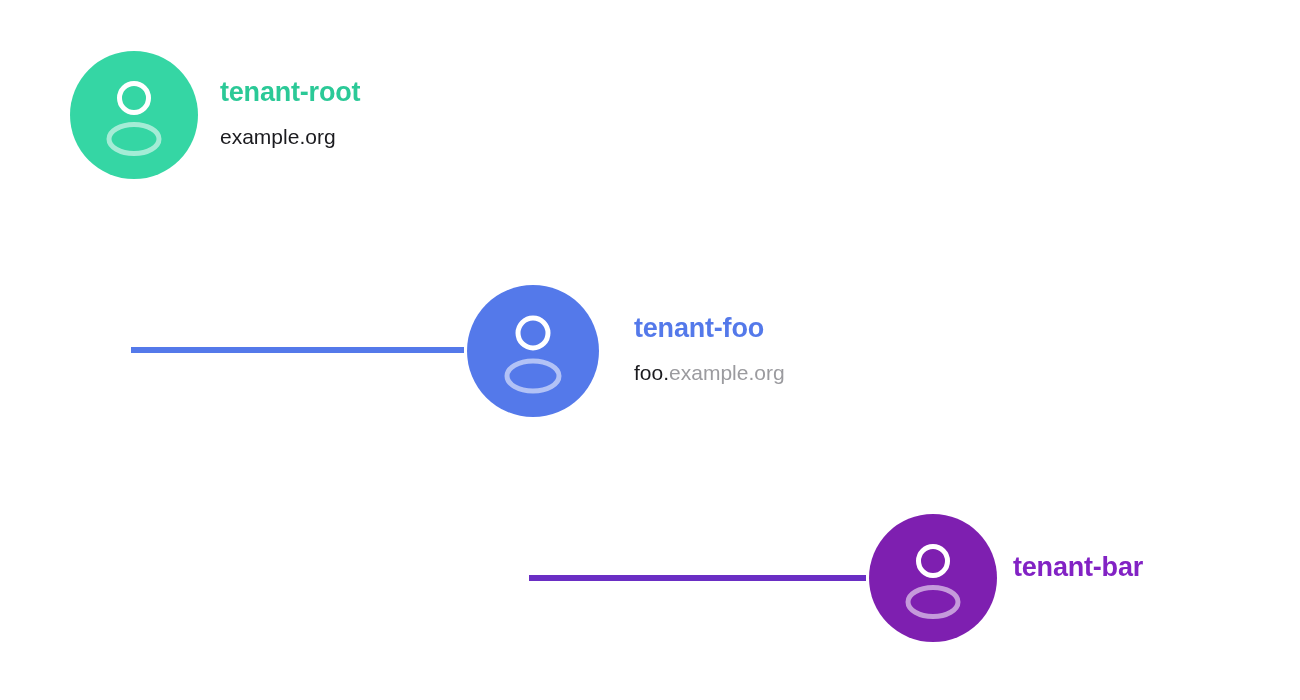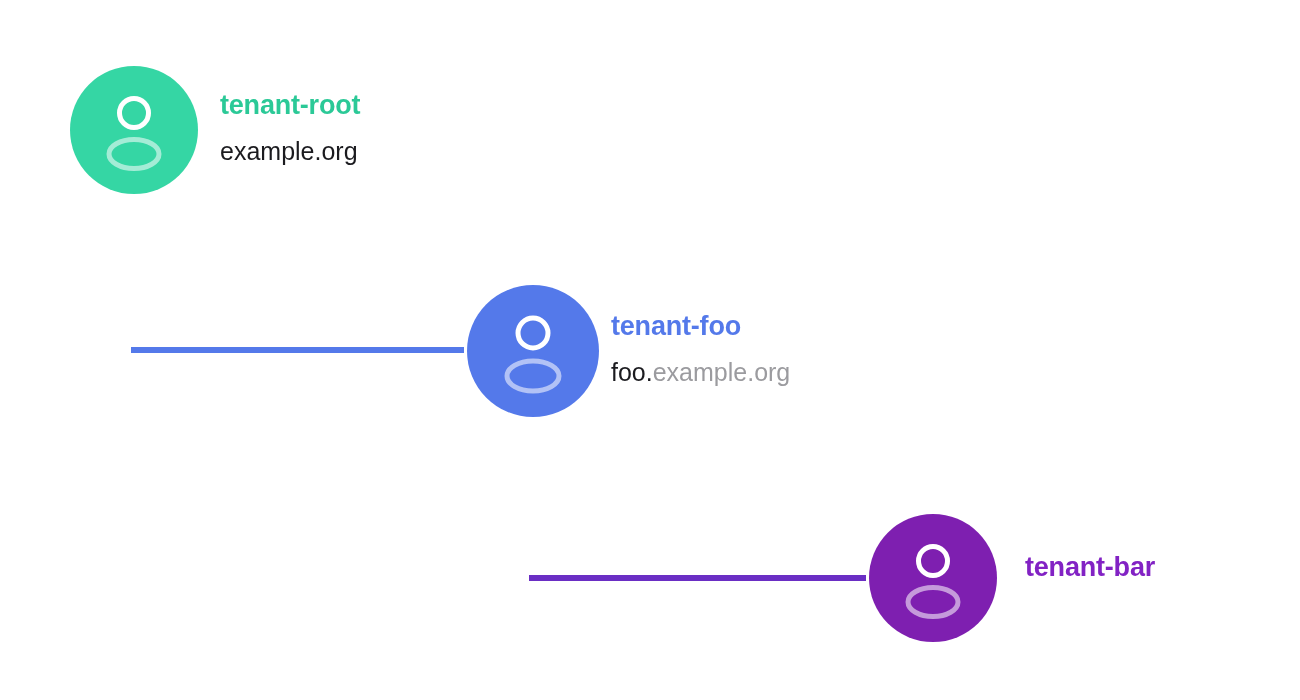--- a/index.html
+++ b/index.html
@@ -54,71 +54,71 @@
     justify-content: center;
   }
   .node-title {
     font-size: 27px;
     font-weight: bold;
     letter-spacing: -0.2px;
     line-height: 1.1;
     white-space: nowrap;
   }
   .node-domain {
-    font-size: 25px;
+    font-size: 21px;
     font-weight: normal;
     line-height: 1.1;
     white-space: nowrap;
   }
   .domain-own {
     color: #1b1b1f;
   }
   .domain-parent {
     color: #9b9b9f;
   }
 
   
   #node-root {
     left: 70px;
-    top: 66px;
+    top: 51px;
   }
   #node-root .avatar {
     width: 128px;
     height: 128px;
   }
   #node-root .node-text {
     margin-left: 22px;
     margin-top: -4px;
   }
   #node-root .node-title { margin-bottom: 17px; }
 
   #node-foo {
     left: 467px;
     top: 285px;
   }
   #node-foo .avatar {
     width: 132px;
     height: 132px;
   }
   #node-foo .node-text {
-    margin-left: 12px;
+    margin-left: 35px;
     margin-top: -4px;
   }
   #node-foo .node-title { margin-bottom: 17px; }
 
   #node-bar {
     left: 869px;
     top: 514px;
   }
   #node-bar .avatar {
     width: 128px;
     height: 128px;
   }
   #node-bar .node-text {
-    margin-left: 28px;
+    margin-left: 16px;
     margin-top: -4px;
   }
   #node-bar .node-title { margin-bottom: 17px; }
 </style>
 </head>
 <body>
 
 <div id="diagram">
 
   <svg class="connector-svg" viewBox="0 0 1300 700" xmlns="http://www.w3.org/2000/svg">

